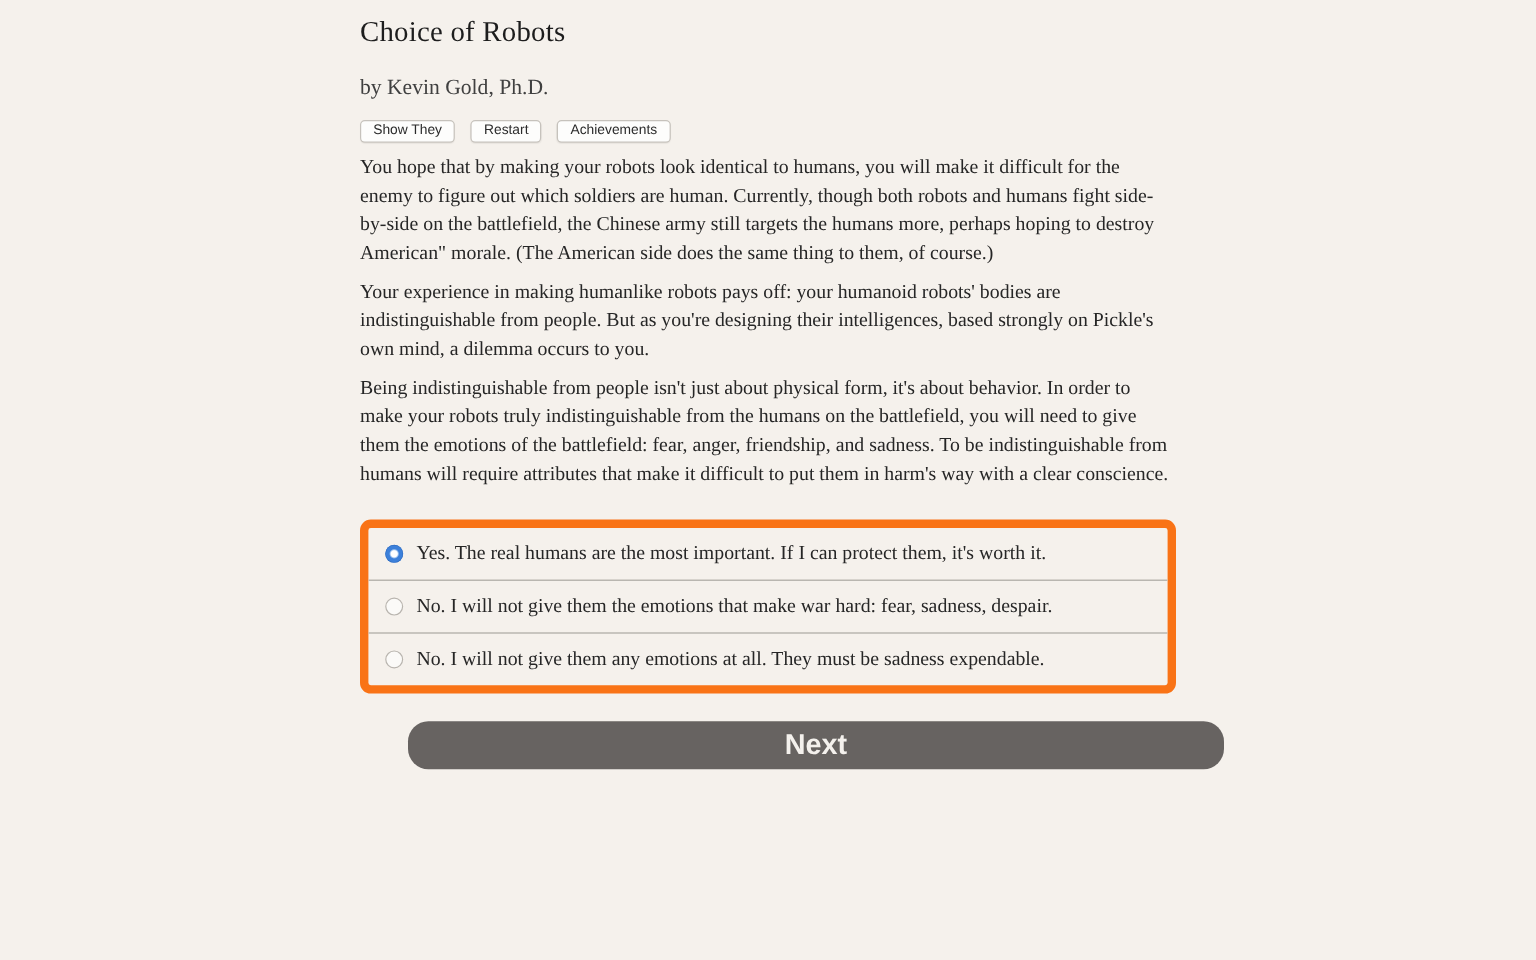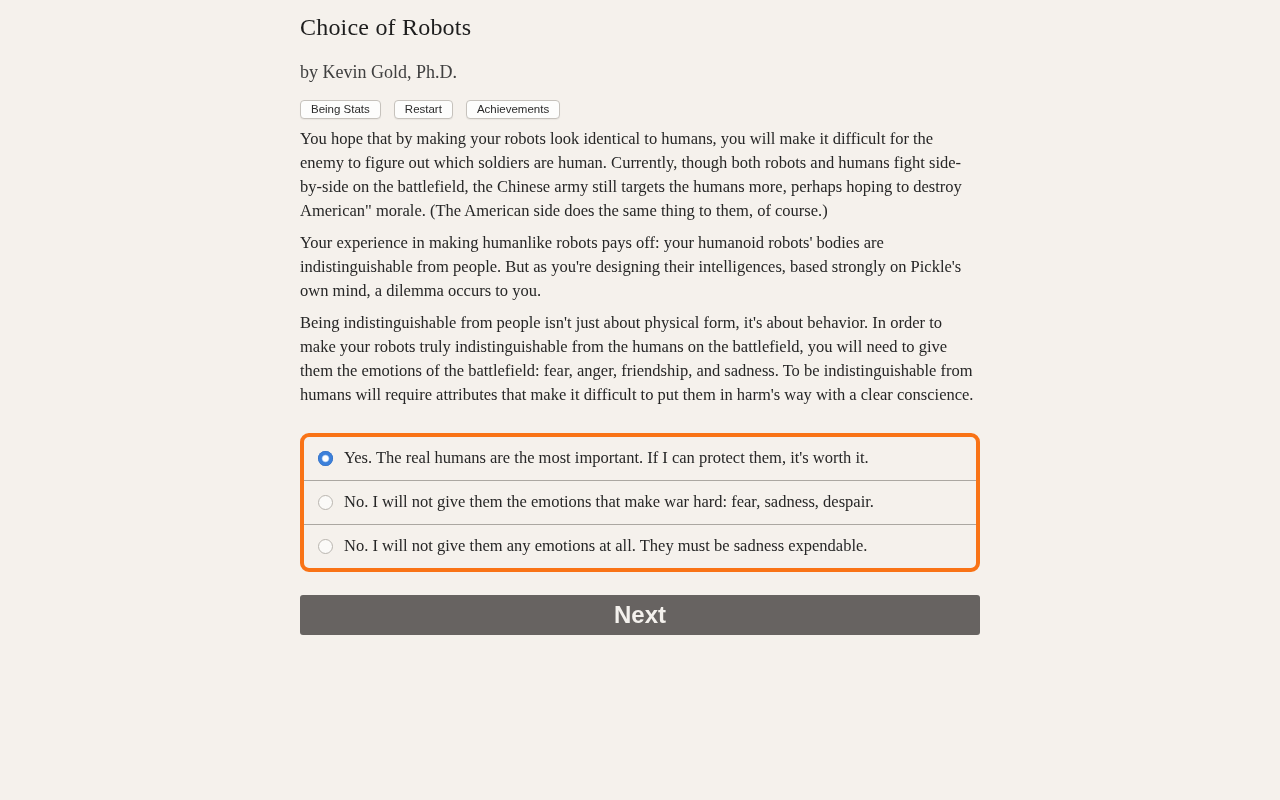--- a/index.html
+++ b/index.html
@@ -45,21 +45,21 @@
     font-size: 16.5px;
     line-height: 24px;
     margin-top: 8px;
     color: #262626;
   }
   .story p.question {
     margin-top: 24px;
   }
   .options-box {
     margin-top: 26px;
-    border: 4px solid #f97316;
+    border: 7px solid #f97316;
     border-radius: 9px;
     overflow: hidden;
   }
   .option-row {
     display: flex;
     align-items: center;
     gap: 11px;
     padding: 10px 14px 11px 14px;
     border-bottom: 1px solid #aba7a1;
     cursor: pointer;
@@ -86,39 +86,40 @@
     color: #262626;
     line-height: 22px;
   }
   .next-button {
     display: block;
     width: 100%;
     margin-top: 23px;
     height: 40px;
     background: #676361;
     border: none;
-    border-radius: 3px;
+    border-radius: 17px;
     color: #f4f1ed;
     font-family: "Liberation Sans", sans-serif;
     font-size: 24px;
     font-weight: bold;
     cursor: pointer;
+    margin-left: 40px;
   }
 </style>
 </head>
 <body>
 
 <div class="page">
 
   <h1 class="game-title">Choice of Robots</h1>
 
   <div class="byline">by Kevin Gold, Ph.D.</div>
 
   <div class="toolbar">
-    <button type="button">Being Stats</button>
+    <button type="button">Show They</button>
     <button type="button">Restart</button>
     <button type="button">Achievements</button>
   </div>
 
   <div class="story">
     <p>You hope that by making your robots look identical to humans, you will make it difficult for the enemy to figure out which soldiers are human. Currently, though both robots and humans fight side-by-side on the battlefield, the Chinese army still targets the humans more, perhaps hoping to destroy American" morale. (The American side does the same thing to them, of course.)</p>
     <p>Your experience in making humanlike robots pays off: your humanoid robots' bodies are indistinguishable from people. But as you're designing their intelligences, based strongly on Pickle's own mind, a dilemma occurs to you.</p>
     <p>Being indistinguishable from people isn't just about physical form, it's about behavior. In order to make your robots truly indistinguishable from the humans on the battlefield, you will need to give them the emotions of the battlefield: fear, anger, friendship, and sadness. To be indistinguishable from humans will require attributes that make it difficult to put them in harm's way with a clear conscience.</p>
   </div>
 

